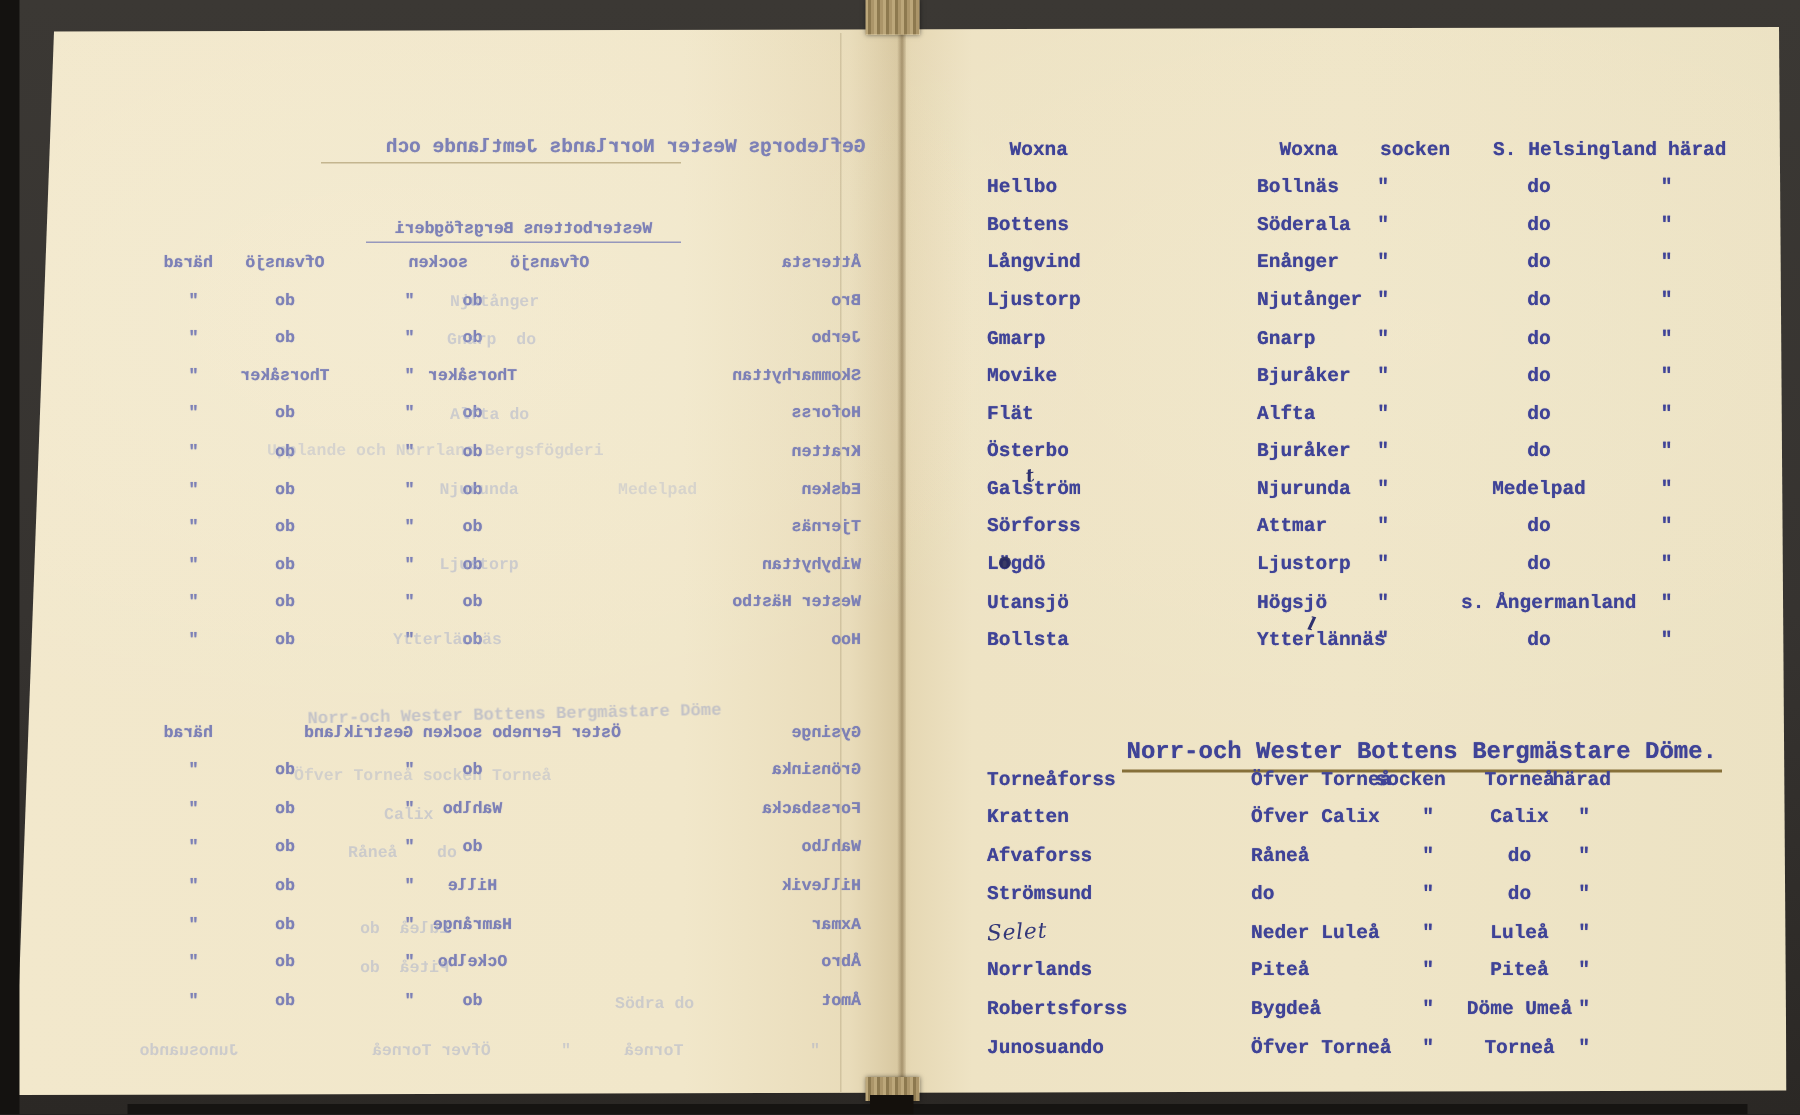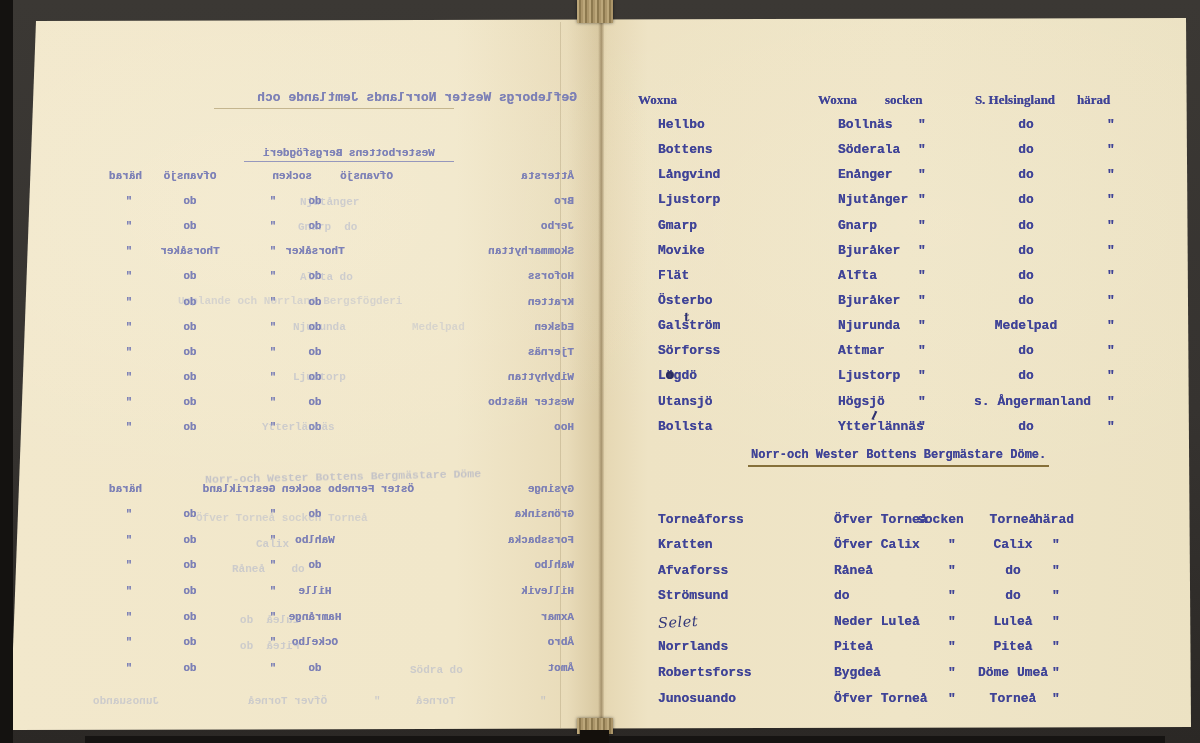--- a/index.html
+++ b/index.html
@@ -27,31 +27,31 @@
   .tape-bottom{left:577px;top:718px;height:16px;}
   .cap{position:absolute;background:#14100c;}
   .cap-top{left:579px;top:0;width:32px;height:9px;}
   .cap-bottom{left:580px;top:730px;width:29px;height:13px;}
   
   .type{color:#3f4397;font-weight:700;font-size:13px;text-shadow:0 0 .5px rgba(63,67,151,.85);}
   .row,.lrow{position:relative;white-space:nowrap;}
   .row{height:25.15px;}
   .row span,.lrow span{position:absolute;top:0;}
   
-  .rp-hdr1{position:absolute;left:638px;top:92px;width:500px;font-family:Liberation Serif, serif;}
+  .rp-hdr1{position:absolute;left:673px;top:92px;width:500px;}
   .rp-t1{position:absolute;left:658px;top:117px;width:500px;}
   .c-n{left:0;}
   .c-s{left:180px;}
   .c-q1{left:254px;width:20px;text-align:center;}
   .c-h{left:316px;width:104px;text-align:center;}
   .c-q2{left:446px;width:14px;text-align:center;}
   .c-slab{left:247px;}
   .c-hname{left:322px;width:110px;text-align:center;}
   .c-hlab{left:439px;}
-  .rp-heading{position:absolute;left:748px;top:448px;font-size:12px;white-space:nowrap;
+  .rp-heading{position:absolute;left:748px;top:492px;font-size:16px;white-space:nowrap;
       border-bottom:2px solid rgba(122,99,42,.9);padding:0 3px 3px 3px;}
   .rp-hdr2{position:absolute;left:658px;top:512px;width:500px;}
   .rp-t2{position:absolute;left:658px;top:537px;width:500px;}
   .rp-t2 .row{height:25.6px;}
   .t2-s{left:176px;}
   .t2-q1{left:286px;width:16px;text-align:center;}
   .t2-h{left:300px;width:110px;text-align:center;}
   .t2-q2{left:390px;width:16px;text-align:center;}
   .t2-slab{left:259px;}
   .t2-hlab{left:377px;}

